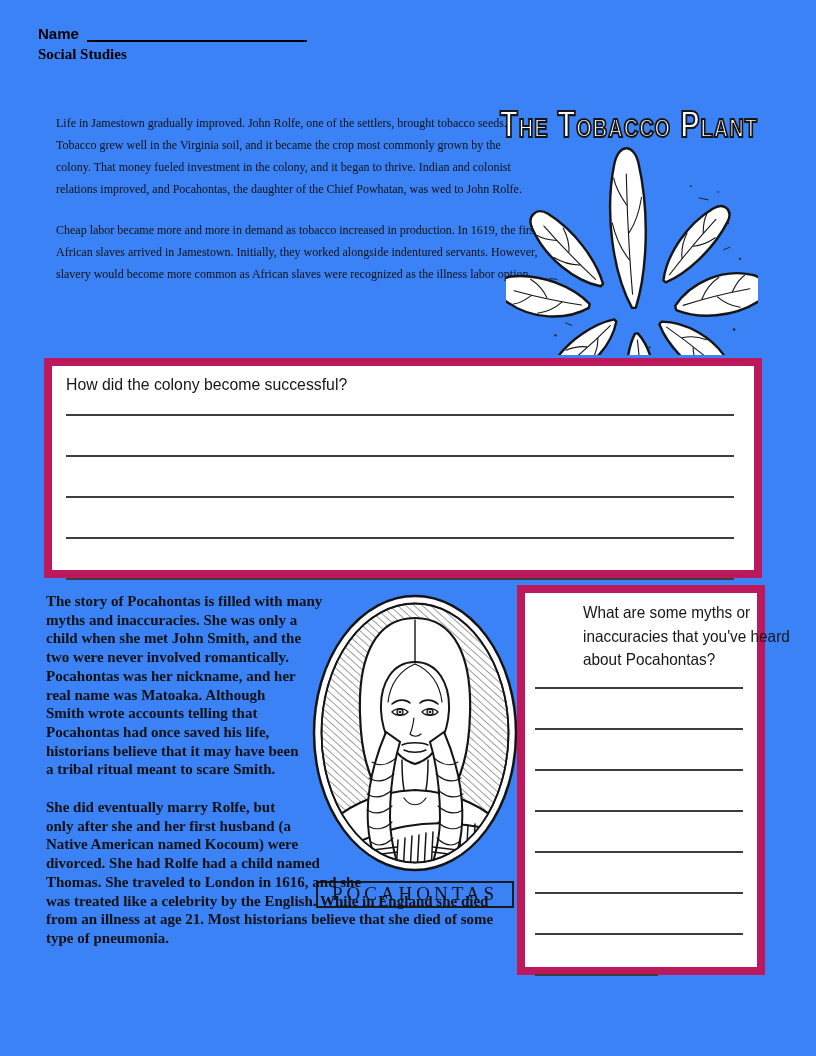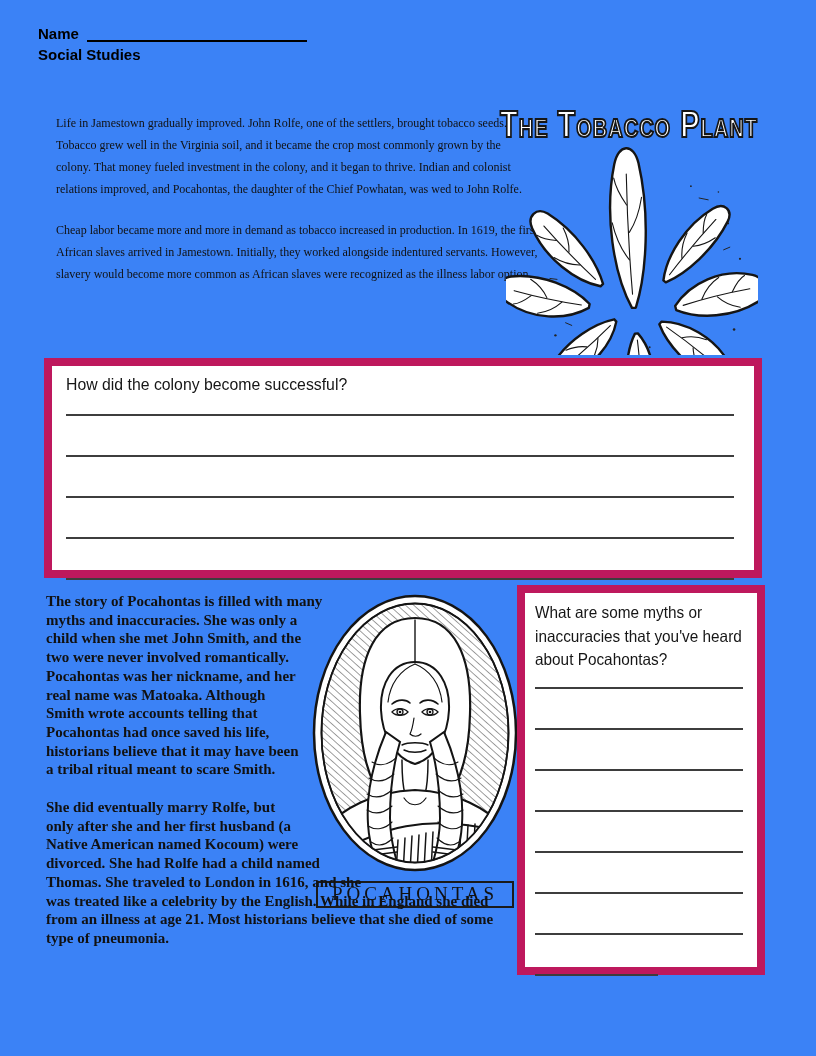--- a/index.html
+++ b/index.html
@@ -3,35 +3,35 @@
 <meta charset="utf-8">
 <style>
   html,body{margin:0;padding:0;background:#888;}
   .page{position:relative;width:816px;height:1056px;background:#3b82f6;margin:0 auto;overflow:hidden;
         font-family:"Liberation Serif",serif;color:#111;}
   
   .hdr{position:absolute;left:38px;top:25px;font-family:"Liberation Sans",sans-serif;
        font-weight:bold;font-size:15px;color:#000;}
   .name-row{display:flex;align-items:flex-end;}
   .nline{display:inline-block;width:220px;height:15px;border-bottom:2px solid #000;margin-left:8px;}
-  .subject{margin-top:4px;}
+  .subject{margin-top:4px;font-family:Liberation Serif, serif;}
   
   .intro{position:absolute;left:56px;top:112px;width:482px;font-size:12px;line-height:22px;}
   .intro p{margin:0;}
   .intro p + p{margin-top:19px;}
   
   .tob-col{position:absolute;left:500px;top:104px;width:272px;}
   .tob-title{font-family:"Liberation Sans",sans-serif;font-weight:700;font-variant:small-caps;
              font-size:29px;letter-spacing:1px;white-space:nowrap;color:#fff;
              -webkit-text-stroke:1.7px #161616;transform:scaleY(1.28);transform-origin:left top;}
   .plant-wrap{margin-top:4px;margin-left:6px;}
   
   .qbox{position:absolute;border:8px solid #be185d;box-sizing:border-box;background:#fff;}
   .qbox1{left:44px;top:358px;width:718px;height:220px;}
-  .qbox2{left:517px;top:585px;width:248px;height:390px;}
+  .qbox2{left:517px;top:585px;width:248px;height:390px;padding-left:48px;}
   .cond{font-family:"Liberation Sans",sans-serif;color:#161616;}
   .qprompt1{font-size:17px;margin:9px 0 0 14px;transform:scaleX(0.93);transform-origin:left top;white-space:nowrap;}
   .qprompt2{font-size:16.5px;line-height:23.5px;margin:8px 0 0 10px;width:246px;
             transform:scaleX(0.93);transform-origin:left top;}
   .lines1{position:absolute;top:9px;left:14px;right:20px;}
   .lines2{position:absolute;top:55px;left:10px;right:14px;}
   .aline{height:39px;border-bottom:2px solid #3d3d3d;}
   .lines2 .aline:last-child{width:59%;}
   
   .poca-col{position:absolute;left:46px;top:592px;width:476px;font-size:15px;line-height:18.7px;}

